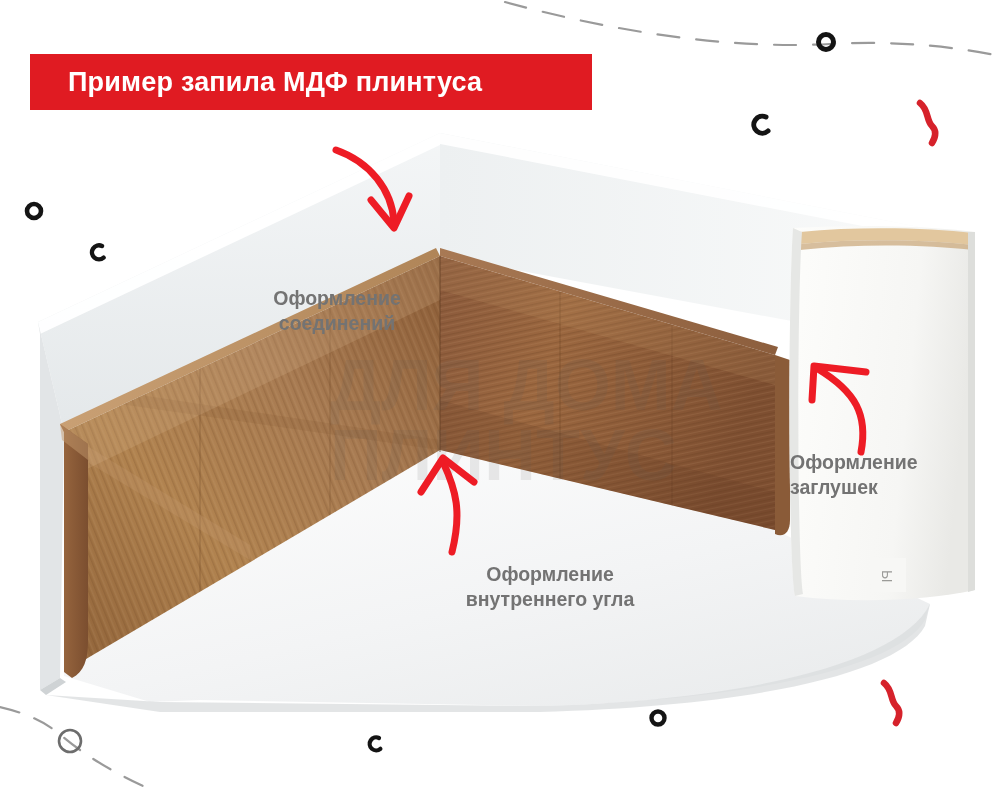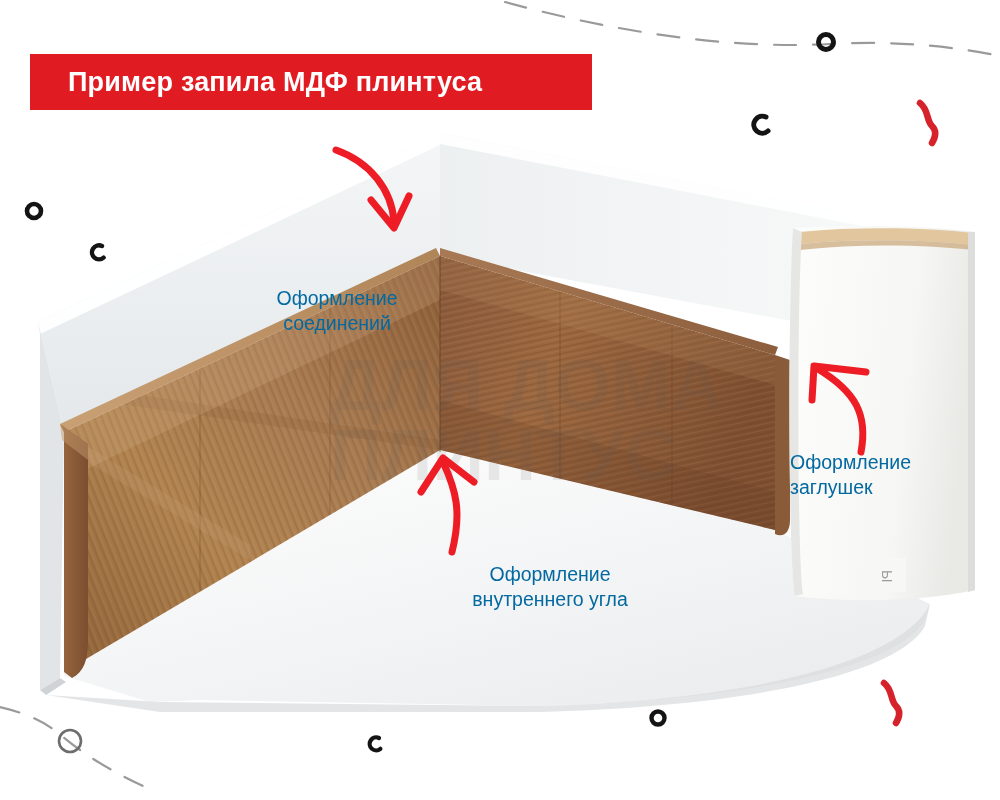--- a/index.html
+++ b/index.html
@@ -33,23 +33,23 @@
     font-size:27px;
     font-weight:bold;
     letter-spacing:0.2px;
     white-space:nowrap;
     line-height:1;
   }
 
   
   .callout{
     position:absolute;
-    color:#0369a1;
+    color:#737373;
     font-size:19.5px;
-    font-weight:normal;
+    font-weight:bold;
     line-height:1.28;
     text-align:center;
     white-space:pre-line;
     z-index:4;
   }
   #callout-joints{left:242px;top:286px;width:190px;}
   #callout-inner{left:420px;top:562px;width:260px;}
   #callout-caps{left:790px;top:450px;width:180px;text-align:left;}
 </style>
 </head>

